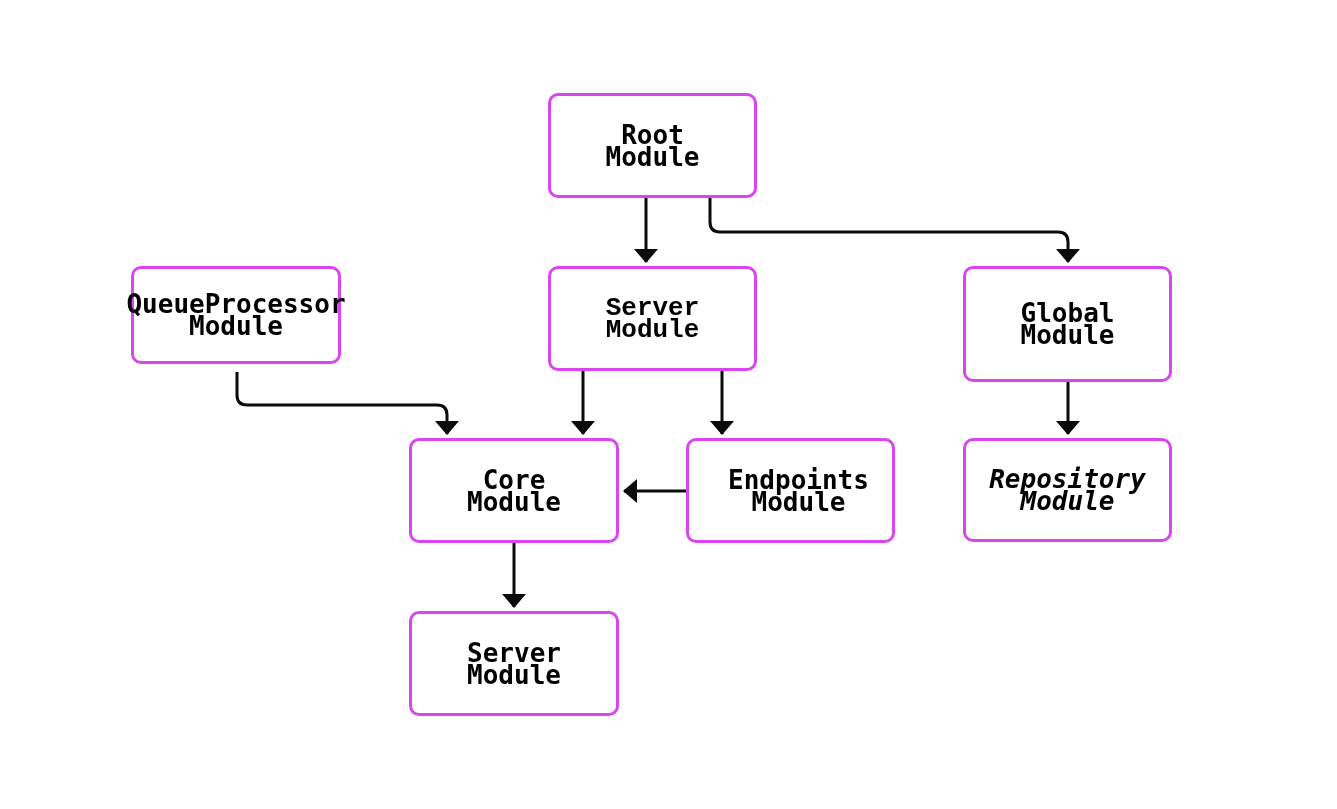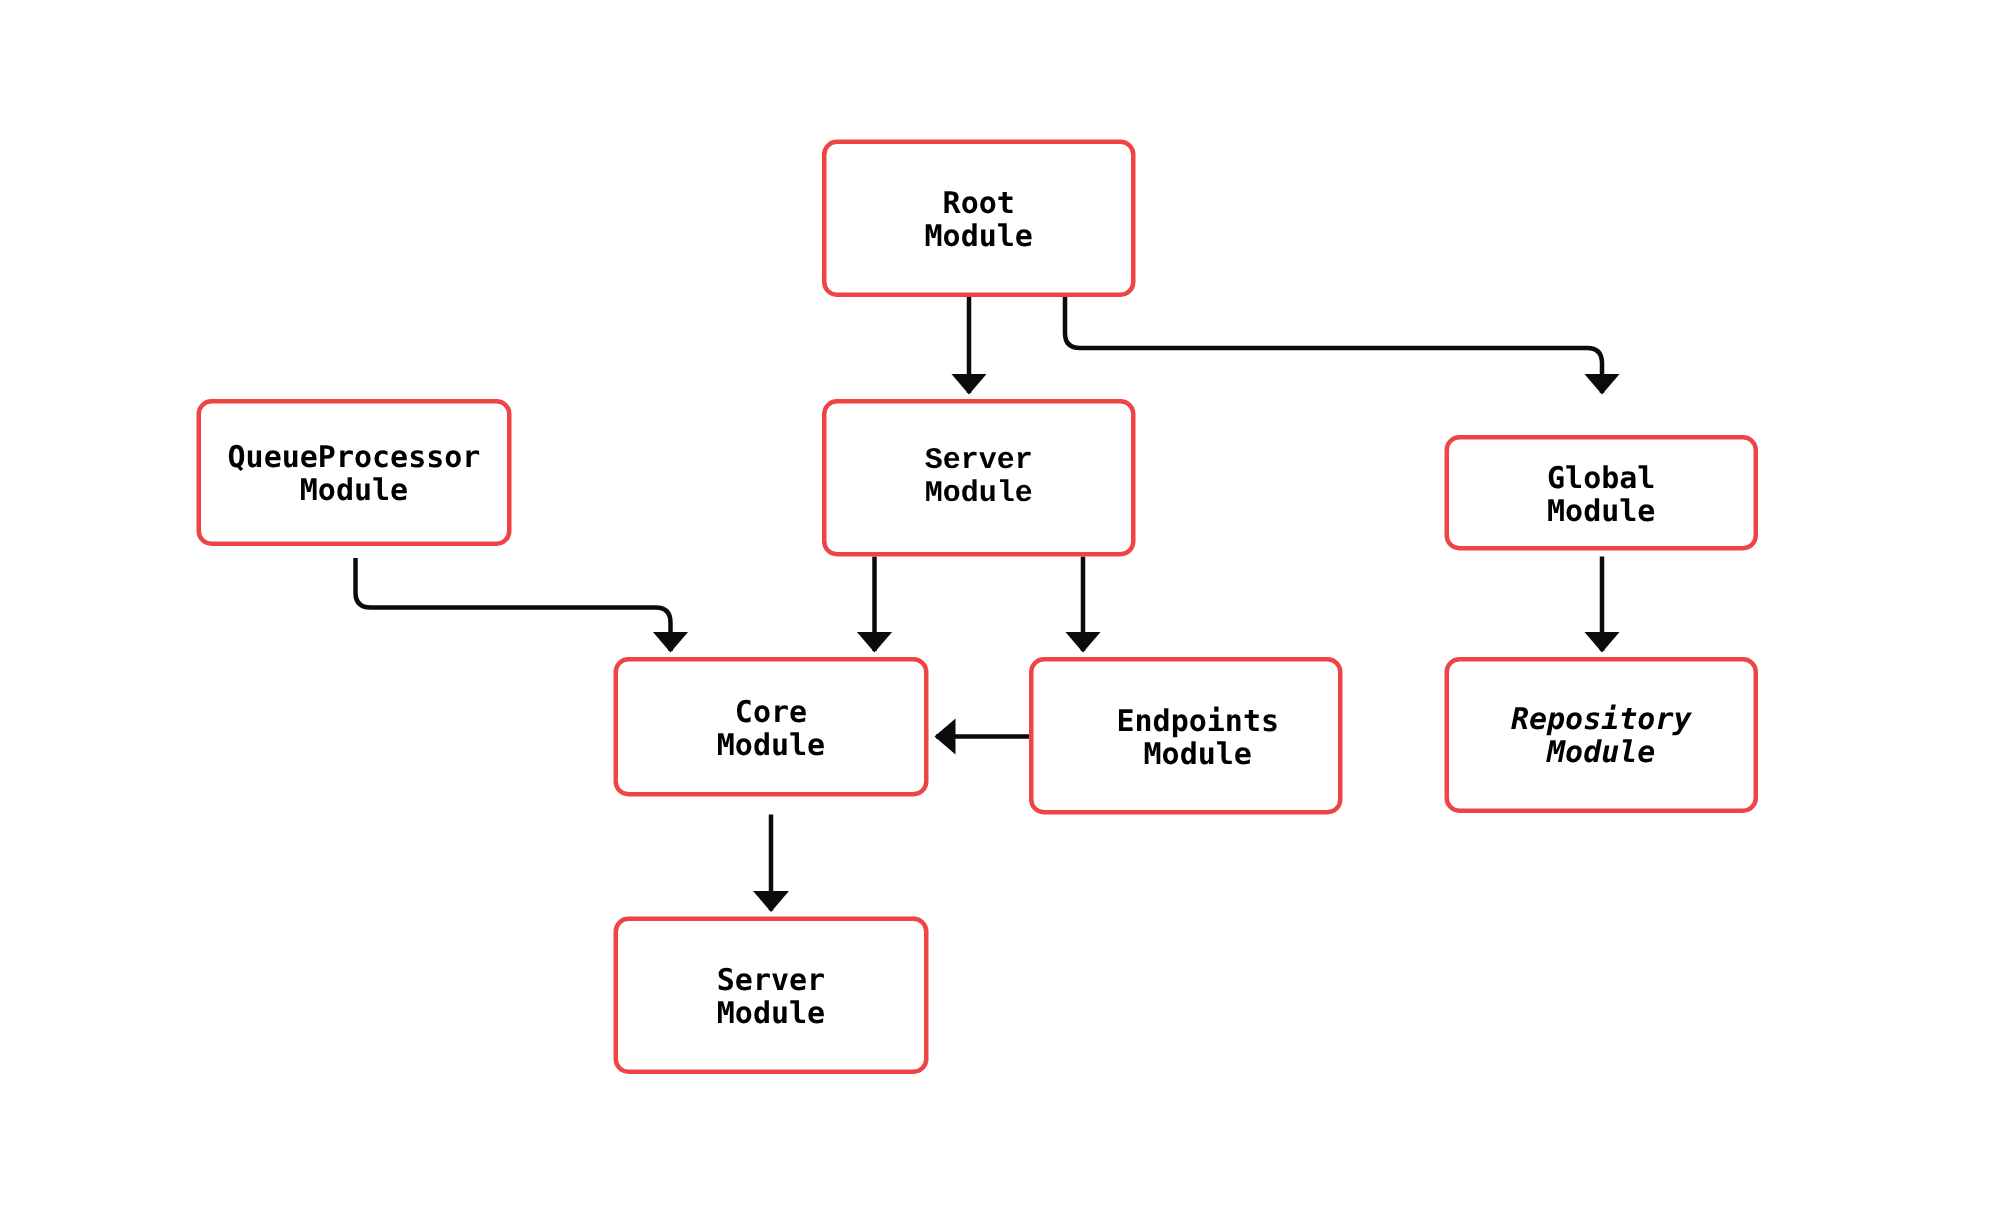--- a/index.html
+++ b/index.html
@@ -24,28 +24,28 @@
   }
   .edges-layer path.edge {
     fill: none;
     stroke: #0b0b0b;
     stroke-width: 3;
   }
   .node {
     position: absolute;
     box-sizing: border-box;
     background: #ffffff;
-    border: 3px solid #ef4444;
+    border: 3px solid #d946ef;
     border-radius: 10px;
     display: flex;
     align-items: center;
     justify-content: center;
     text-align: center;
     font-weight: bold;
-    font-size: 20px;
+    font-size: 26px;
     line-height: 22px;
     color: #000000;
     white-space: pre-line;
   }
 </style>
 </head>
 <body>
 
 <div class="canvas">
 
@@ -75,24 +75,24 @@
 
   <div class="node" style="left:548px; top:93px;  width:209px; height:105px;">Root
 Module</div>
 
   <div class="node" style="left:131px; top:266px; width:210px; height:98px;">QueueProcessor
 Module</div>
 
   <div class="node" style="left:548px; top:266px; width:209px; height:105px;font-family:Liberation Mono, monospace;">Server
 Module</div>
 
-  <div class="node" style="left:963px; top:266px; width:209px; height:77px;margin-top:24px;">Global
+  <div class="node" style="left:963px; top:266px; width:209px; height:116px;">Global
 Module</div>
 
-  <div class="node" style="left:409px; top:438px; width:210px; height:93px;">Core
+  <div class="node" style="left:409px; top:438px; width:210px; height:105px;">Core
 Module</div>
 
   <div class="node" style="left:686px; top:438px; width:209px; height:105px;padding-left:16px;">Endpoints
 Module</div>
 
   <div class="node" style="left:963px; top:438px; width:209px; height:104px;font-style:italic;">Repository
 Module</div>
 
   <div class="node" style="left:409px; top:611px; width:210px; height:105px;">Server
 Module</div>

